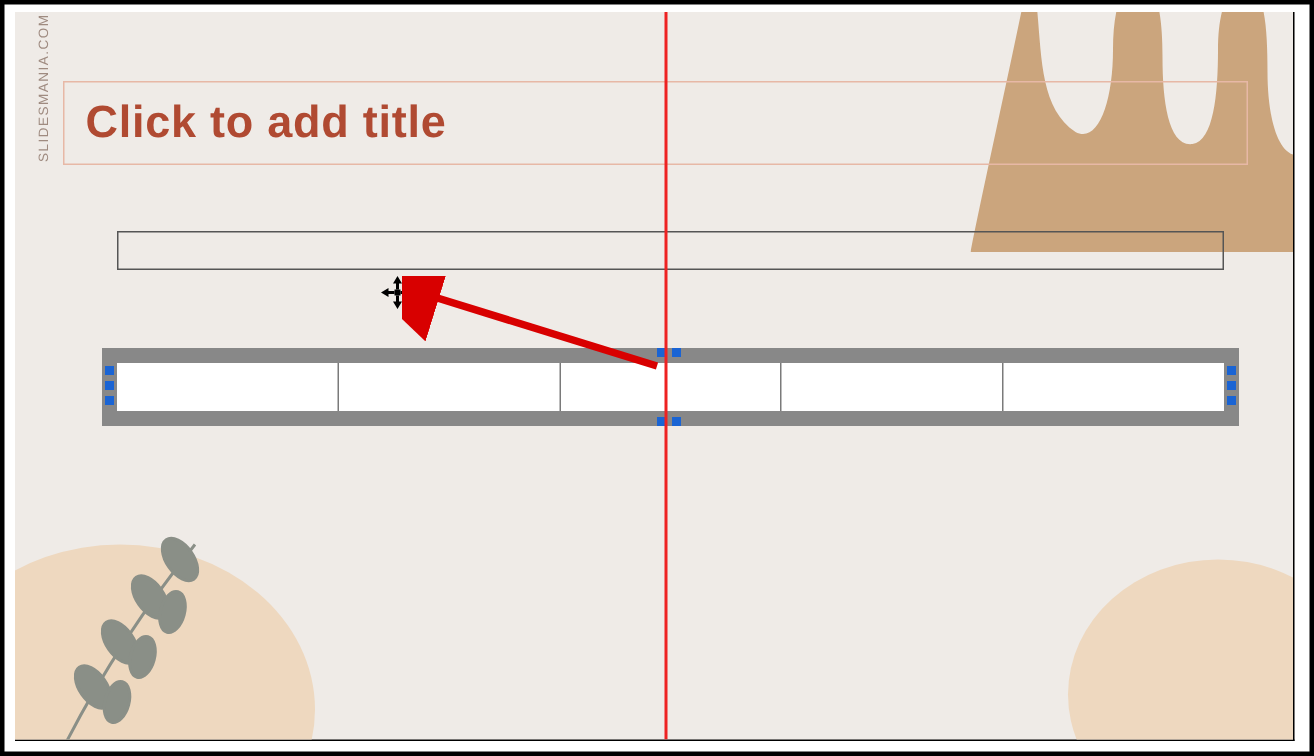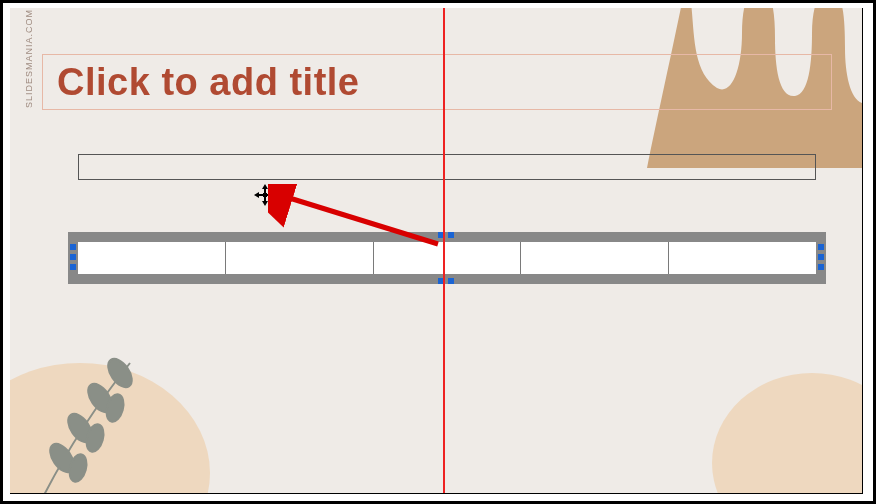--- a/index.html
+++ b/index.html
@@ -81,21 +81,21 @@
     left: 32px;
     top: 46px;
     width: 790px;
     height: 56px;
     border: 1px solid #e7b8a6;
     display: flex;
     align-items: center;
     padding: 0 14px;
   }
   .title-text {
-    font-size: 38px;
+    font-size: 30px;
     font-weight: 700;
     color: var(--title-color, #b04a32);
     letter-spacing: 0.5px;
   }
   
   .drag-outline {
     position: absolute;
     left: 68px;
     top: 146px;
     width: 738px;

